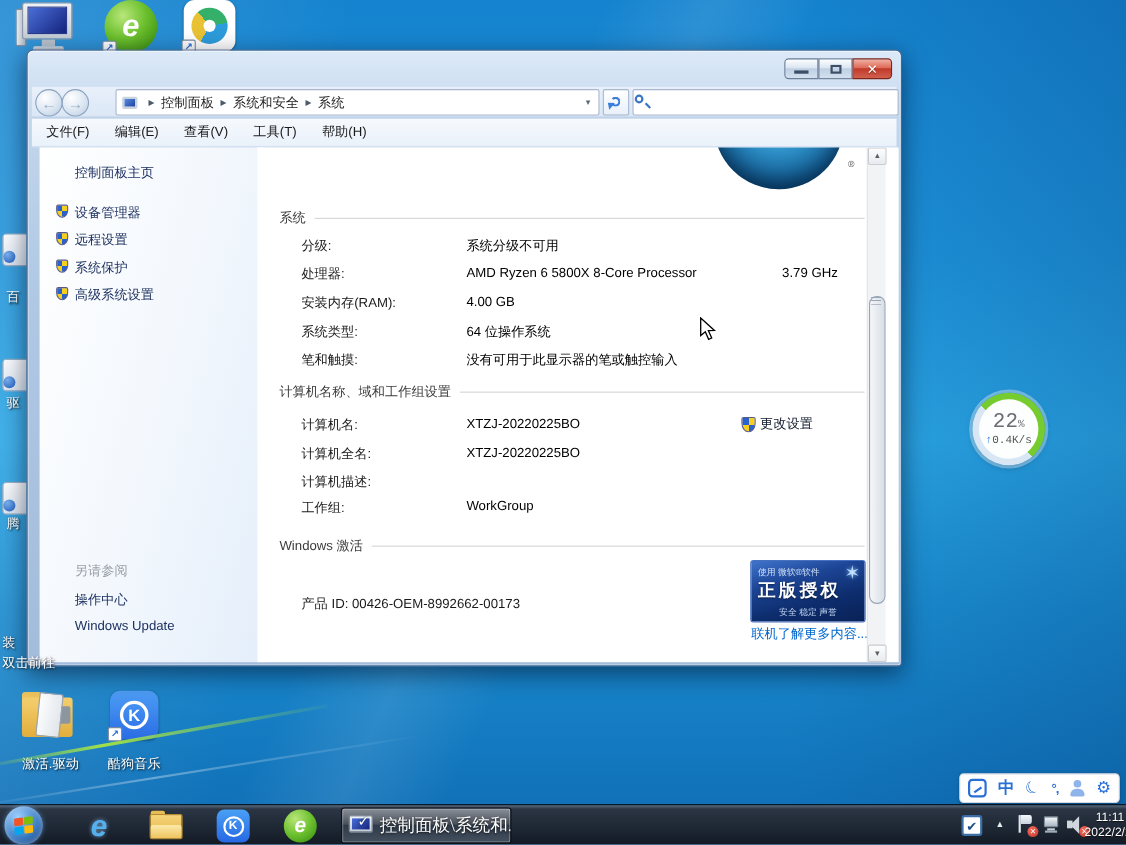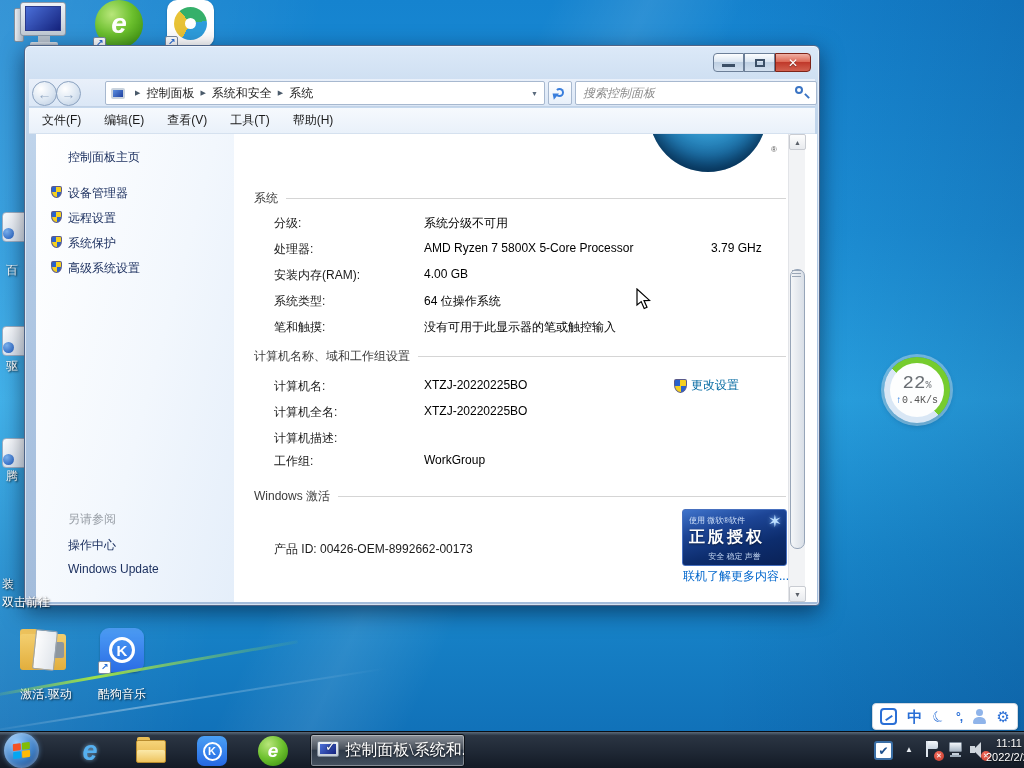--- a/index.html
+++ b/index.html
@@ -88,21 +88,21 @@
     box-shadow:inset 0 -8px 16px rgba(0,0,0,.35); }
   .reg-mark { position:absolute; left:537px; top:11px; font-size:8px; color:#555; }
 
   .sec-head { position:absolute; left:20px; width:532px; display:flex; align-items:center; }
   .sec-title { font-size:12px; color:#3b3b3b; white-space:nowrap; }
   .sec-rule { flex:1; height:1px; background:#d5d5d5; margin-left:8px; }
   .prow { position:absolute; left:0; width:583px; height:16px; font-size:12px; }
   .prow .lbl { position:absolute; left:40px; color:#1a1a1a; white-space:nowrap; }
   .prow .val { position:absolute; left:190px; color:#000; white-space:nowrap; }
   .prow .extra { position:absolute; left:477px; color:#000; }
-  .bluelink { color:#0369a1; }
+  .bluelink { color:#0f172a; }
   .change-link { position:absolute; left:440px; top:243px; font-size:12px; display:flex; align-items:center; }
   .change-link .shield { position:relative; margin-right:4px; }
 
   .gen-badge { position:absolute; left:448px; top:375px; width:105px; height:57px; border-radius:3px; border:1px solid #4770bf; overflow:hidden;
     background:linear-gradient(165deg,#3f74cc 0%,#1d4596 32%,#0d2d6e 65%,#0a2257 100%); }
   .gb1 { position:absolute; left:6px; top:5px; font-size:8px; color:#cfe0f8; }
   .gb2 { position:absolute; left:6px; top:17px; font-size:16px; font-weight:bold; color:#fff; letter-spacing:3px; text-shadow:0 1px 2px rgba(0,0,0,.5); }
   .gb3 { position:absolute; left:0; right:0; bottom:3px; text-align:center; font-size:8px; color:#c2d6f2; }
   .gb-star { position:absolute; right:4px; top:1px; font-size:17px; color:#bfe0ff; text-shadow:0 0 4px #8fc4ff; }
   .more-link { position:absolute; top:434px; right:28px; font-size:12px; color:#0066cc; }
@@ -261,21 +261,20 @@
         <span>系统和安全</span>
         <span class="crumb-sep">▶</span>
         <span>系统</span>
         <span class="crumb-dd" style="font-size:7px;">▼</span>
       </div>
       <div class="refresh-btn">
         <div class="refresh-ring"></div>
         <div class="refresh-tri"></div>
       </div>
       <div class="search-field">
-        <span class="search-ph">搜索控制面板</span>
         <div class="mag">
           <div class="mag-circle"></div>
           <div class="mag-handle"></div>
         </div>
       </div>
     </div>
 
     <div class="menubar">
       <span class="menu-item">文件(F)</span>
       <span class="menu-item">编辑(E)</span>
@@ -308,21 +307,21 @@
       <div class="sec-head" style="top:56px;">
         <span class="sec-title">系统</span>
         <div class="sec-rule"></div>
       </div>
       <div class="prow" style="top:81px;">
         <span class="lbl">分级:</span>
         <span class="val bluelink">系统分级不可用</span>
       </div>
       <div class="prow" style="top:107px;">
         <span class="lbl">处理器:</span>
-        <span class="val">AMD Ryzen 7 5800X 5-Core Processor</span>
+        <span class="val">AMD Ryzen 6 5800X 8-Core Processor</span>
         <span class="extra">3.79 GHz</span>
       </div>
       <div class="prow" style="top:133px;">
         <span class="lbl">安装内存(RAM):</span>
         <span class="val">4.00 GB</span>
       </div>
       <div class="prow" style="top:159px;">
         <span class="lbl">系统类型:</span>
         <span class="val">64 位操作系统</span>
       </div>

